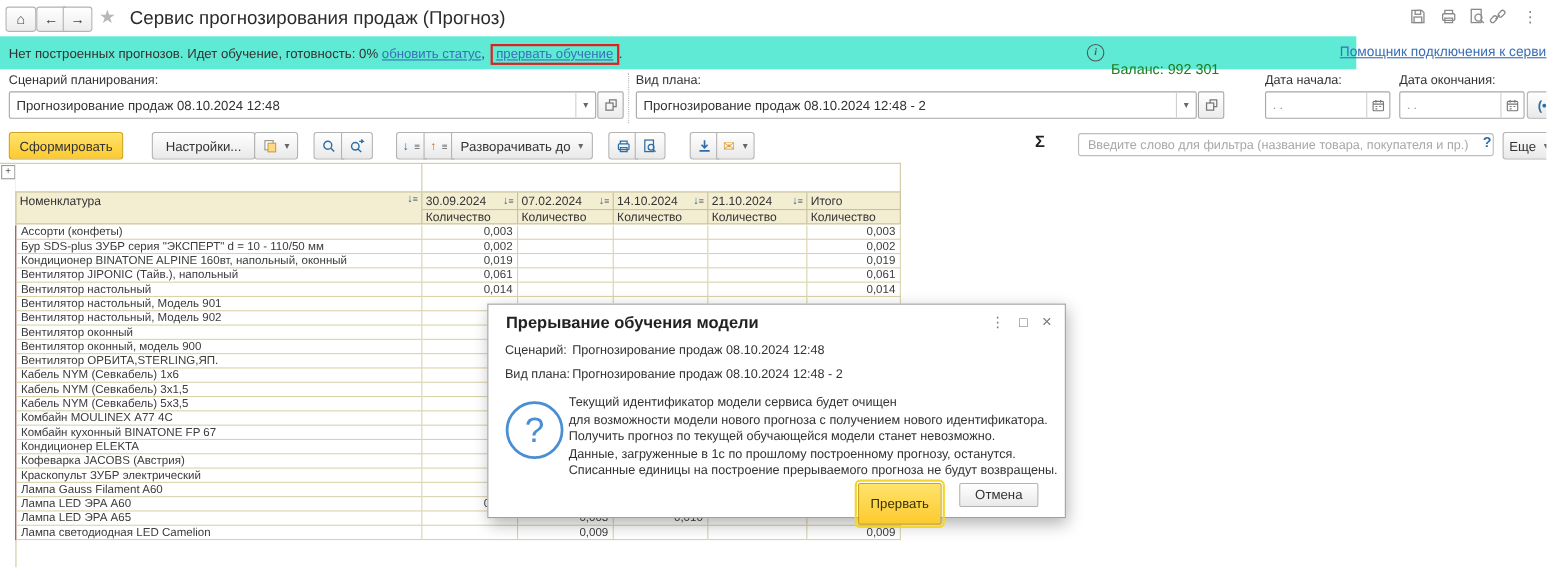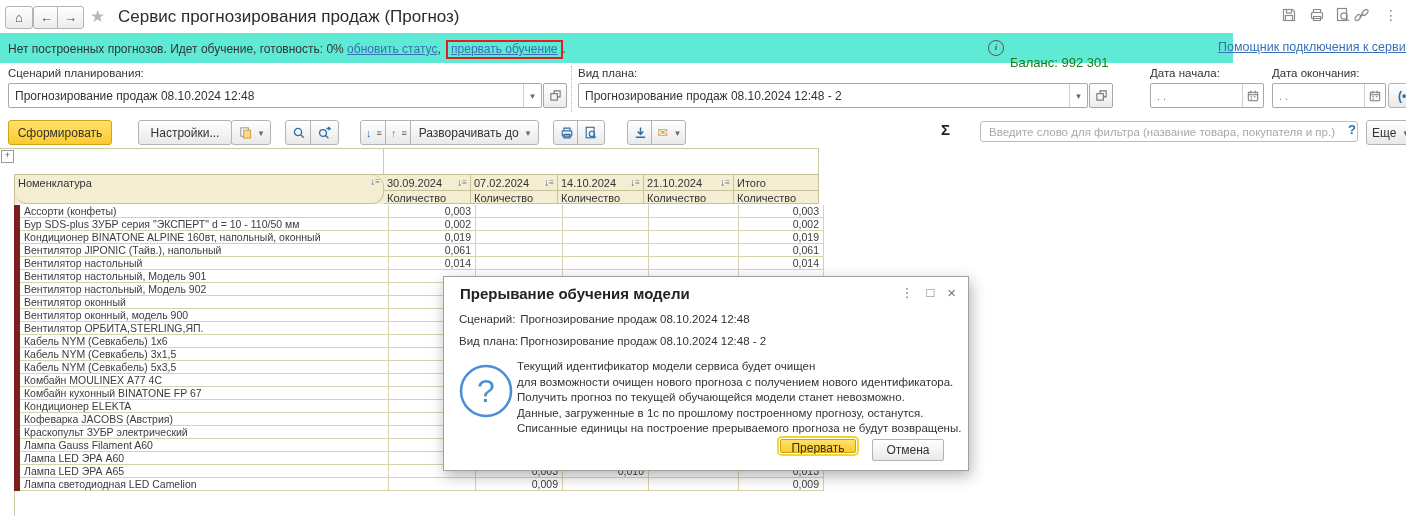--- a/index.html
+++ b/index.html
@@ -59,42 +59,42 @@
   .gutter{position:absolute;left:0;top:148px;width:14px;height:368px;border-right:1px solid #cfc9a1;border-top:1px solid #cfc9a1;background:#fff;}
   .corner-box{position:absolute;left:1px;top:150px;width:11px;height:11px;border:1px solid #9a9a9a;background:#fff;
               font-size:9px;line-height:9px;text-align:center;color:#555;}
   .strip{position:absolute;left:14px;top:148px;width:804px;height:26px;border-top:1px solid #cfc9a1;border-right:1px solid #cfc9a1;background:#fff;}
   .strip::after{content:"";position:absolute;left:369px;top:0;height:26px;border-left:1px solid #cfc9a1;}
   .cols{display:grid;grid-template-columns:369px 87px 87px 86px 90px 85px;}
   .thead{position:absolute;left:14px;top:174px;width:804px;background:#f3edd2;border-left:1px solid #c8c199;border-top:1px solid #c8c199;
          grid-template-rows:16px 13px;}
   .th{border-right:1px solid #c8c199;border-bottom:1px solid #c8c199;font-size:11px;padding:1px 3px 0 3px;
       white-space:nowrap;display:flex;align-items:center;color:#333;}
-  .th-name{grid-row:1/3;align-items:flex-start;padding-top:2px;border-radius:12px;}
+  .th-name{grid-row:1/3;align-items:flex-start;padding-top:2px;}
   .sort{margin-left:auto;display:inline-flex;align-items:center;}
   .s-a{color:#2e6da4;font-size:10px;line-height:10px;}
   .s-l{color:#777;font-size:8px;line-height:8px;}
-  .tbody{position:absolute;left:14px;top:205px;width:804px;border-left:6px solid #7f1d1d;}
+  .tbody{position:absolute;left:14px;top:205px;width:804px;border-left:1px solid #7f1d1d;}
   .t-row{display:grid;grid-template-columns:369px 87px 87px 86px 90px 85px;height:13px;background:#fff;}
   .t-name{border-right:1px solid #d9d3ac;border-bottom:1px solid #d9d3ac;font-size:10.5px;line-height:12px;
           padding-left:4px;white-space:nowrap;overflow:hidden;color:#3c3c3c;}
   .t-val{border-right:1px solid #d9d3ac;border-bottom:1px solid #d9d3ac;font-size:10.5px;line-height:12px;
          text-align:right;padding-right:4px;white-space:nowrap;color:#3c3c3c;}
 
   
   .dialog{position:absolute;left:443px;top:276px;width:524px;height:193px;background:#fff;border:1px solid #a0a0a0;
           box-shadow:2px 5px 14px rgba(0,0,0,.3);z-index:10;}
   .dlg-title{position:absolute;left:16px;top:8px;font-size:15px;color:#222;font-weight:bold;}
   .dlg-winbtns{position:absolute;right:12px;top:7px;display:flex;gap:13px;color:#777;font-size:13px;align-items:center;}
   .dlg-row{position:absolute;left:15px;font-size:11.5px;color:#333;white-space:nowrap;}
   .dlg-row .lbl{display:inline-block;width:58px;}
   .dlg-msg{position:absolute;left:73px;top:82px;font-size:11.5px;line-height:15.5px;color:#333;white-space:nowrap;}
   .dlg-q{position:absolute;left:14px;top:86px;}
   .dlg-btns{position:absolute;top:162px;right:24px;display:flex;gap:16px;}
-  .dlg-confirm{width:76px;height:14px;background:linear-gradient(#ffe36b,#fcca2e);border:1px solid #c9a227;
+  .dlg-confirm{width:76px;height:38px;background:linear-gradient(#ffe36b,#fcca2e);border:1px solid #c9a227;
                border-radius:2px;font-size:12px;color:#3a3000;outline:2px solid #f3d62c;outline-offset:1px;font-family:inherit;}
   .dlg-cancel{width:72px;height:22px;background:linear-gradient(#fff,#e9e9e9);border:1px solid #b3b3b3;
               border-radius:2px;font-size:12px;color:#333;font-family:inherit;}
 </style>
 </head>
 <body>
 
 <div class="screen">
 
   <div class="topbar">
@@ -532,21 +532,21 @@
       <span>Прогнозирование продаж 08.10.2024 12:48 - 2</span>
     </div>
     <div class="dlg-q">
       <svg width="56" height="56" viewBox="0 0 56 56">
         <circle cx="28" cy="28" r="25" fill="none" stroke="#4a8fd3" stroke-width="2.5"></circle>
         <text x="28" y="39" font-size="32" fill="#4a8fd3" text-anchor="middle" font-family="Liberation Sans, sans-serif">?</text>
       </svg>
     </div>
     <div class="dlg-msg">
       <div>Текущий идентификатор модели сервиса будет очищен</div>
-      <div>для возможности очищен нового прогноза с получением нового идентификатора.</div>
+      <div>для возможности модели нового прогноза с получением нового идентификатора.</div>
       <div>Получить прогноз по текущей обучающейся модели станет невозможно.</div>
       <div>Данные, загруженные в 1с по прошлому построенному прогнозу, останутся.</div>
       <div>Списанные единицы на построение прерываемого прогноза не будут возвращены.</div>
     </div>
     <div class="dlg-btns">
       <button class="dlg-confirm">Прервать</button>
       <button class="dlg-cancel">Отмена</button>
     </div>
   </div>
 

